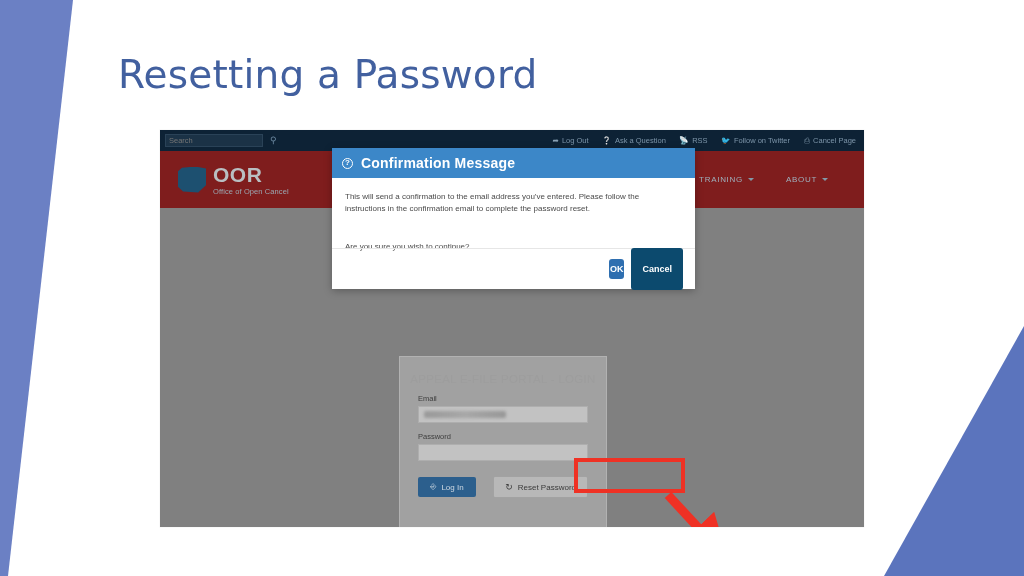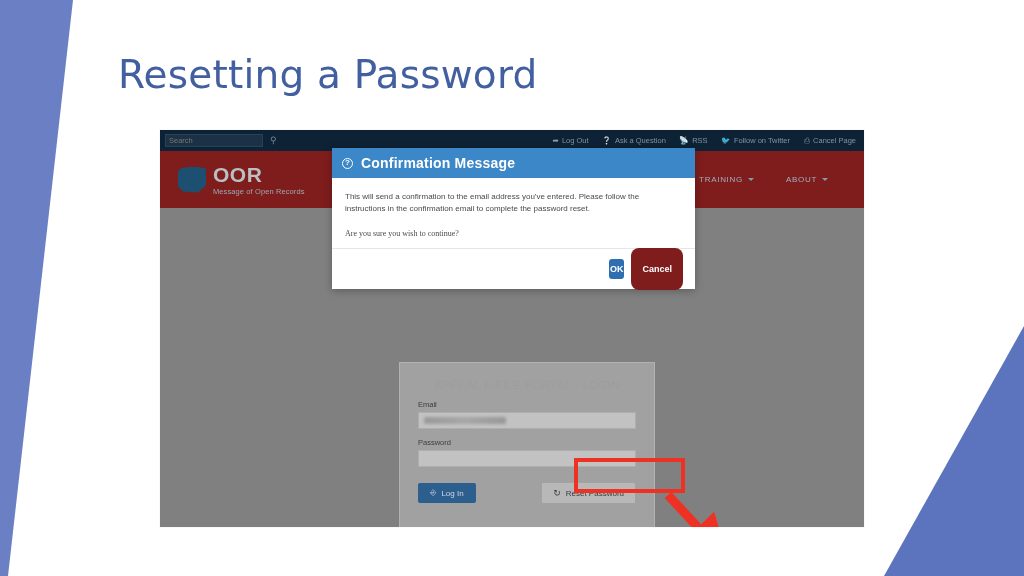--- a/index.html
+++ b/index.html
@@ -105,22 +105,22 @@
   }
 
   
   .page-body {
     position: absolute; left: 0; top: 78px; right: 0; bottom: 0;
     background: #808080;
   }
 
   
   .login-card {
-    position: absolute; left: 239px; top: 154px;
-    width: 256px; height: 185px;
+    position: absolute; left: 239px; top: 148px;
+    width: 208px; height: 185px;
     background: rgba(248,248,248,0.28);
     border: 1px solid rgba(255,255,255,0.18);
   }
   .login-heading {
     text-align: center; color: #9d9d9d; font-size: 11.5px;
     margin-top: 16px; letter-spacing: 0.3px;
     font-family: "Liberation Sans", sans-serif;
   }
   .field-group { margin: 9px 18px 0 18px; }
   .field-label { font-size: 7.5px; color: #3d3d3d; margin-bottom: 3px; }
@@ -168,35 +168,35 @@
     width: 11px; height: 11px; border-radius: 50%;
     border: 1.3px solid #ffffff; color: #ffffff;
     font-size: 8px; font-weight: bold; line-height: 1;
     display: flex; align-items: center; justify-content: center;
   }
   .modal-title { color: #ffffff; font-size: 14px; font-weight: bold; letter-spacing: 0.2px; }
   .modal-body { padding: 13px 30px 0 13px; }
   .modal-p {
     font-size: 8px; color: #4a4a4a; line-height: 1.55;
   }
-  .modal-p.second { margin-top: 12px; font-family: Liberation Serif, serif; }
+  .modal-p.second { margin-top: 25px; }
   .modal-foot {
     position: absolute; left: 0; right: 0; bottom: 0; height: 41px;
     border-top: 1px solid #e6e6e6;
     display: flex; align-items: center; justify-content: flex-end;
     gap: 7px; padding-right: 12px;
   }
   .btn-ok {
     background: #2f6fb0; color: #ffffff; font-size: 9px; font-weight: bold;
     padding: 5px 1px; border-radius: 3px; border: none;
     font-family: "Liberation Sans", sans-serif;
   }
   .btn-cancel {
-    background: #7f1d1d; color: #ffffff; font-size: 9px; font-weight: bold;
-    padding: 16px 11px; border-radius: 8px; border: none;
+    background: #0c4a6e; color: #ffffff; font-size: 9px; font-weight: bold;
+    padding: 16px 11px; border-radius: 3px; border: none;
     font-family: "Liberation Sans", sans-serif;
   }
 
   
   .anno-box {
     position: absolute; left: 414px; top: 328px;
     width: 111px; height: 35px;
     border: 4px solid #ef3124; z-index: 30;
   }
   .anno-arrow { position: absolute; left: 400px; top: 325px; z-index: 30; }
@@ -238,21 +238,21 @@
         <span>Cancel Page</span>
       </div>
     </div>
   </div>
 
   <div class="nav-bar">
     <div class="brand">
       <div class="brand-shape"></div>
       <div class="brand-txt">
         <div class="brand-title">OOR</div>
-        <div class="brand-sub">Message of Open Records</div>
+        <div class="brand-sub">Office of Open Cancel</div>
       </div>
     </div>
     <div class="nav-items">
       <div class="nav-item">
         <span>CT</span>
       </div>
       <div class="nav-item">
         <span>TRAINING</span>
         <span class="caret"></span>
       </div>

